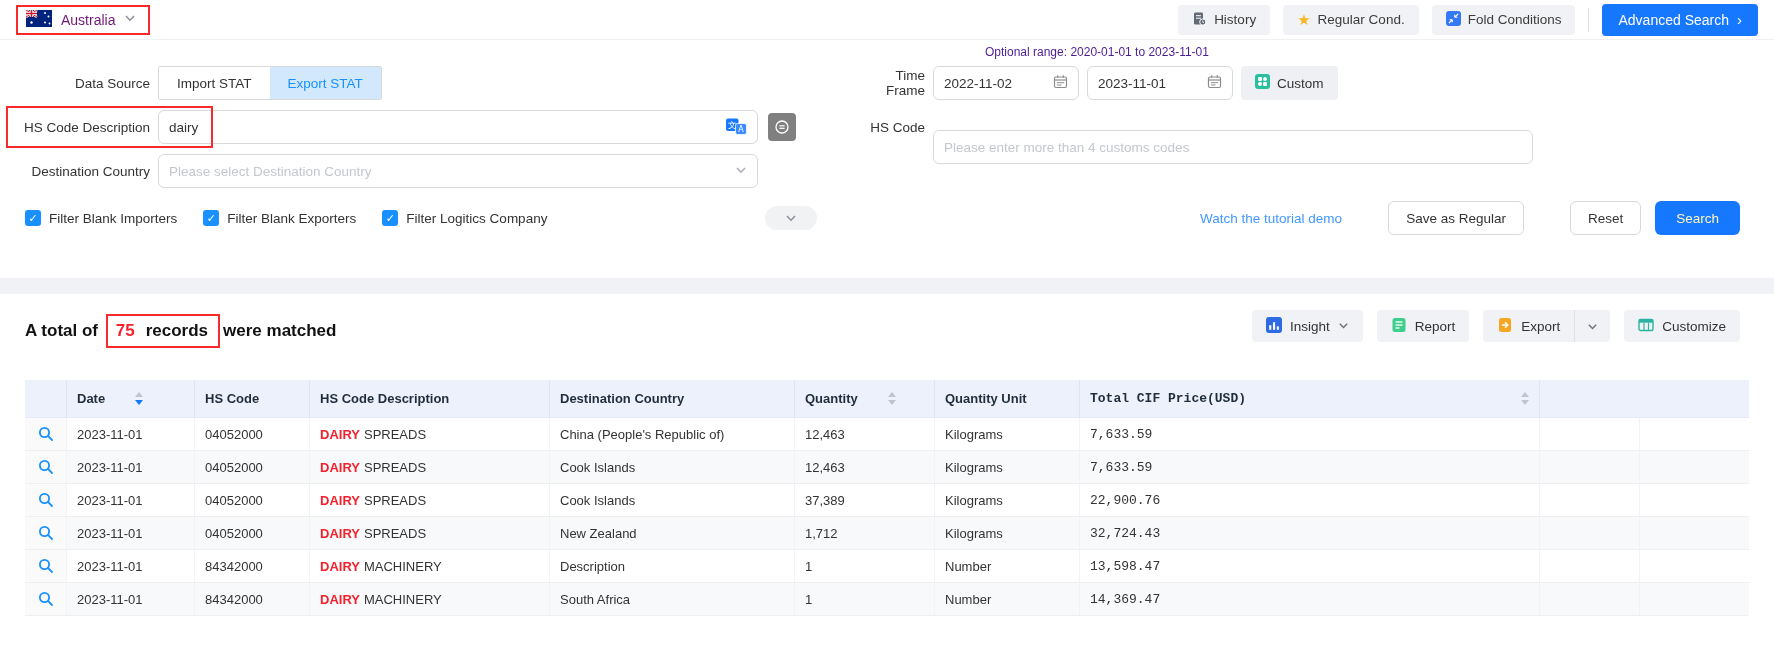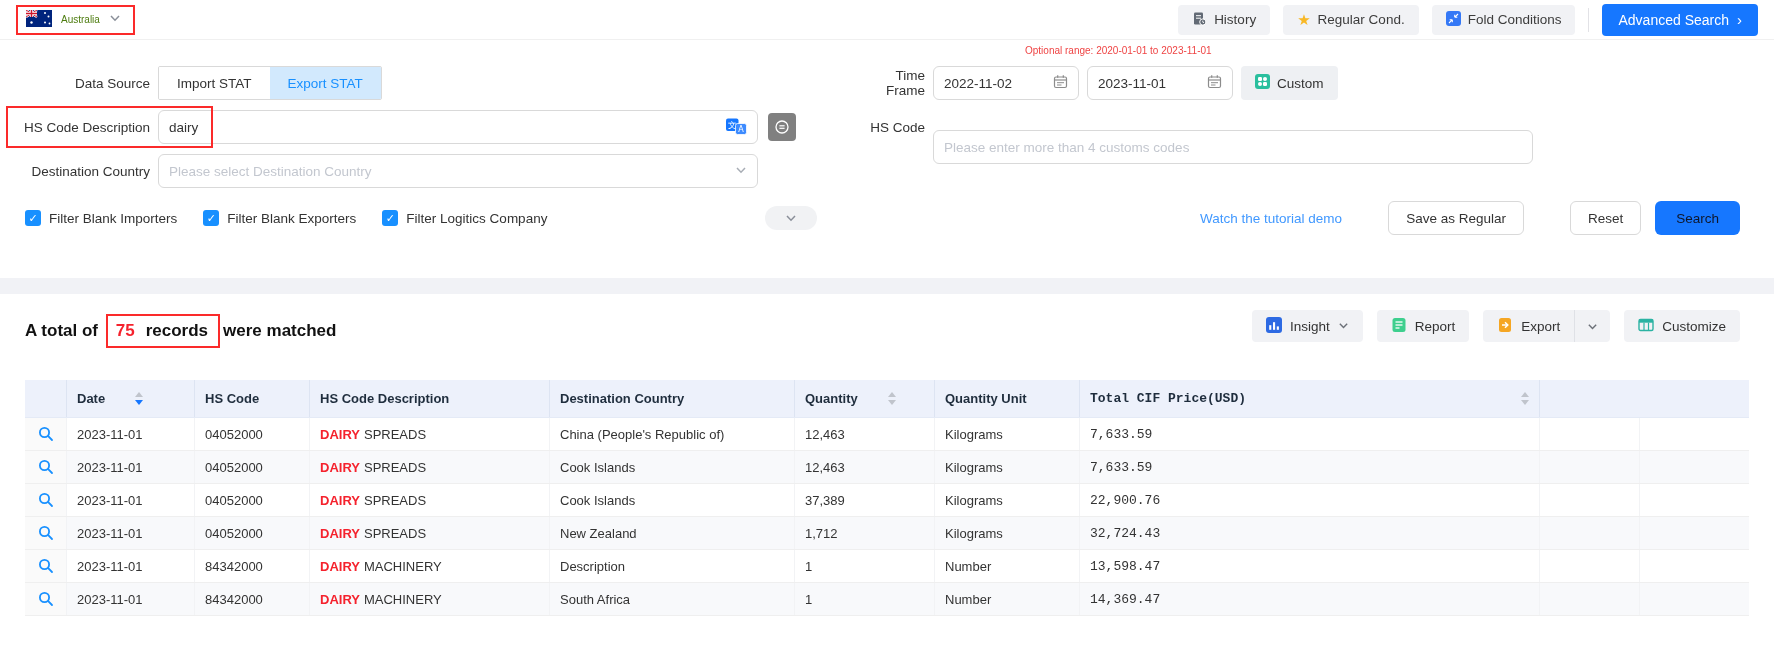--- a/index.html
+++ b/index.html
@@ -2,31 +2,31 @@
 <html><head>
 <meta charset="utf-8">
 <style>
   * { margin:0; padding:0; box-sizing:border-box; }
   html,body { width:1774px; height:646px; overflow:hidden; background:#fff;
     font-family:"Liberation Sans","DejaVu Sans",sans-serif; font-size:13px; color:#333; }
 
   
   .topbar { height:40px; display:flex; align-items:center; padding:0 16px; border-bottom:1px solid #f0f0f0; }
   .country { display:flex; align-items:center; gap:9px; border:2px solid #fb2a2a; padding:3px 12px 3px 8px; cursor:pointer; }
-  .country .cname { font-size:10px; color:#4d7c0f; }
+  .country .cname { font-size:14px; color:#701a75; }
   .topbar-right { margin-left:auto; display:flex; gap:13px; align-items:center; }
   .tb-btn { background:#f1f2f5; border:none; border-radius:4px; height:30px; padding:0 14px; display:flex; align-items:center; gap:7px; font-size:13.5px; color:#3c3c3c; cursor:pointer; font-family:inherit; }
   .tb-divider { width:1px; height:24px; background:#e2e2e6; }
   .adv-btn { background:#1677ff; color:#fff; font-size:14px; height:32px; border-radius:4px; gap:8px; padding:0 16px; }
   .adv-btn .chev { font-size:15px; line-height:1; }
   .star { color:#f8b826; font-size:15px; line-height:1; }
 
   
   .form { position:relative; padding:26px 0 44px 0; }
-  .optional-range { position:absolute; left:1025px; top:5px; color:#ef4444; font-size:10px; }
+  .optional-range { position:absolute; left:985px; top:5px; color:#4c1d95; font-size:12px; }
   .frow { position:relative; height:34px; margin-bottom:10px; display:flex; align-items:center; }
   .frow.r3 { margin-bottom:14px; }
   .frow.r4 { height:32px; margin-bottom:0; padding-left:25px; }
   .flabel { width:150px; text-align:right; margin-right:8px; font-size:13.5px; color:#333; flex:none; }
   .fright { position:absolute; left:855px; top:0; height:34px; display:flex; align-items:center; }
   .fr-label { width:70px; text-align:right; margin-right:8px; font-size:13.5px; flex:none; }
 
   .seg { display:flex; border:1px solid #d9d9d9; border-radius:2px; overflow:hidden; height:34px; }
   .seg-item { padding:0 18px; display:flex; align-items:center; font-size:13.5px; background:#fff; color:#333; cursor:pointer; border:none; font-family:inherit; }
   .seg-item.active { background:#d2e9fd; color:#1890ff; }
@@ -45,21 +45,21 @@
   input::placeholder { color:#c3c7cf; }
   .eq-btn { width:28px; height:28px; margin-left:10px; background:#808080; border:none; border-radius:4px; display:flex; align-items:center; justify-content:center; cursor:pointer; }
   .annot-hsdesc { position:absolute; left:6px; top:-4px; width:207px; height:42px; border:2px solid #fb2a2a; pointer-events:none; }
 
   .check-item { display:flex; align-items:center; margin-right:26px; font-size:13.5px; cursor:pointer; }
   .cbox { width:16px; height:16px; background:#1890ff; border-radius:3px; color:#fff; display:flex; align-items:center; justify-content:center; font-size:11px; margin-right:8px; }
   .collapse-pill { position:absolute; left:765px; top:4px; width:52px; height:24px; border-radius:12px; background:#f1f2f4; border:none; display:flex; align-items:center; justify-content:center; cursor:pointer; }
   .form-actions { margin-left:auto; margin-right:34px; display:flex; align-items:center; gap:14px; }
   .link { color:#4098ff; font-size:13.5px; text-decoration:none; cursor:pointer; }
   .btn-outline { height:34px; border:1px solid #d9d9d9; border-radius:6px; background:#fff; padding:0 17px; font-size:13.5px; color:#333; cursor:pointer; font-family:inherit;margin-left:32px; }
-  .btn-primary { height:34px; border:none; border-radius:6px; background:#1677ff; color:#0f172a; padding:0 21px; font-size:13.5px; cursor:pointer; font-family:inherit; }
+  .btn-primary { height:34px; border:none; border-radius:6px; background:#1677ff; color:#fef9c3; padding:0 21px; font-size:13.5px; cursor:pointer; font-family:inherit; }
 
   
   .band { height:16px; background:#f1f2f6; }
   .results-head { height:86px; display:flex; align-items:flex-start; padding:16px 34px 0 25px; }
   .summary { font-size:17px; font-weight:bold; color:#111; display:flex; align-items:center; white-space:pre; margin-top:4px; }
   .count-box { border:2px solid #fb2a2a; display:inline-flex; gap:11px; padding:5px 10px 5px 8px; margin:0 3px; }
   .count-red { color:#f5222d; }
   .toolbar { margin-left:auto; display:flex; gap:14px; }
   .tool-btn { background:#f1f2f5; border:none; border-radius:4px; height:32px; padding:0 14px; display:flex; align-items:center; gap:8px; font-size:13.5px; color:#333; cursor:pointer; font-family:inherit; }
   .tool-btn.split-btn { padding-right:0; }

